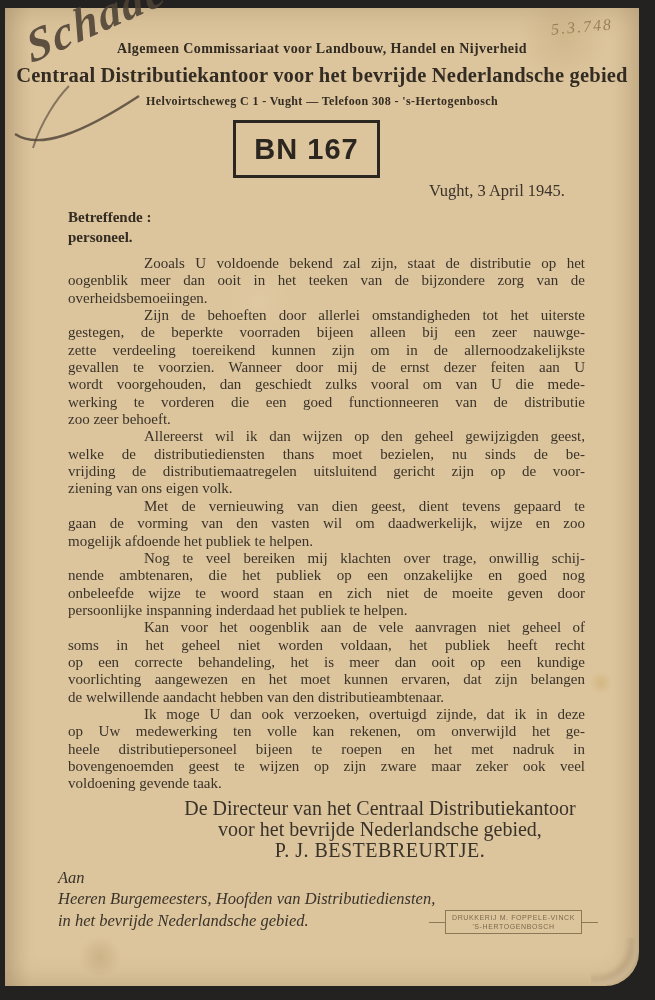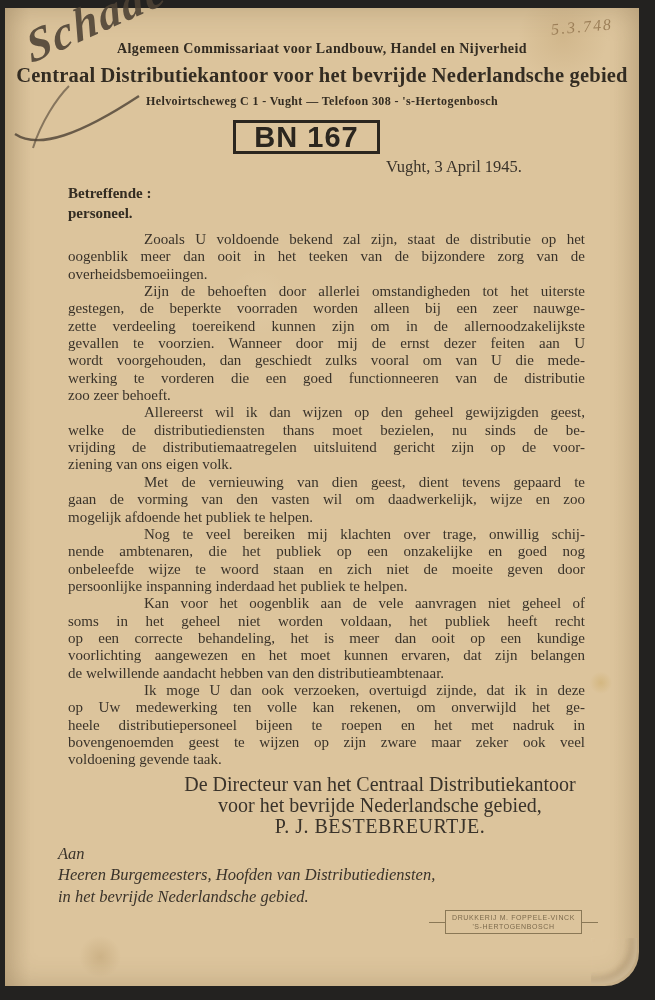--- a/index.html
+++ b/index.html
@@ -46,28 +46,28 @@
   }
 
   
   .header { margin-top:33px; text-align:center; font-weight:bold; color:#332c22; }
   .h-line1 { font-size:14px; line-height:16px; letter-spacing:.4px; }
   .h-line2 { font-size:20.5px; line-height:24px; margin-top:6px; letter-spacing:.2px; }
   .h-line3 { font-size:12px; line-height:16px; margin-top:6px; letter-spacing:.4px; }
 
   .bn-box {
     box-sizing:border-box;
-    margin:11px 0 0 228px; width:147px; height:34px;
+    margin:11px 0 0 228px; width:147px; height:58px;
     border:3px solid #2b261f;
     display:flex; align-items:center; justify-content:center;
     font-family:"Liberation Sans", sans-serif;
     font-weight:bold; font-size:29px; letter-spacing:1px; color:#2b261f;
   }
 
-  .dateline { margin-top:4px; text-align:right; padding-right:117px; font-size:16.5px; line-height:18px; }
+  .dateline { margin-top:4px; text-align:right; padding-right:74px; font-size:16.5px; line-height:18px; }
 
   .subject { margin-left:63px; margin-top:7px; font-weight:bold; font-size:15px; line-height:20px; color:#332c22; }
 
   
   .body-block { margin-left:63px; margin-top:8px; width:517px; font-size:15px; line-height:17.35px; }
   .line { text-align:justify; text-align-last:justify; white-space:normal; }
   .line.first { text-indent:76px; }
   .line.last { text-align-last:left; }
 
   .signature { margin-left:165px; margin-top:5px; width:420px; text-align:center; font-size:20px; line-height:21px; }
@@ -116,21 +116,21 @@
     </div>
 
     <div class="body-block">
         <div>
           <div class="line first">Zooals U voldoende bekend zal zijn, staat de distributie op het</div>
           <div class="line">oogenblik meer dan ooit in het teeken van de bijzondere zorg van de</div>
           <div class="line last">overheidsbemoeiingen.</div>
         </div>
         <div>
           <div class="line first">Zijn de behoeften door allerlei omstandigheden tot het uiterste</div>
-          <div class="line">gestegen, de beperkte voorraden worden alleen bij een zeer nauwge-</div>
+          <div class="line">gestegen, de beperkte voorraden bijeen alleen bij een zeer nauwge-</div>
           <div class="line">zette verdeeling toereikend kunnen zijn om in de allernoodzakelijkste</div>
           <div class="line">gevallen te voorzien. Wanneer door mij de ernst dezer feiten aan U</div>
           <div class="line">wordt voorgehouden, dan geschiedt zulks vooral om van U die mede-</div>
           <div class="line">werking te vorderen die een goed functionneeren van de distributie</div>
           <div class="line last">zoo zeer behoeft.</div>
         </div>
         <div>
           <div class="line first">Allereerst wil ik dan wijzen op den geheel gewijzigden geest,</div>
           <div class="line">welke de distributiediensten thans moet bezielen, nu sinds de be-</div>
           <div class="line">vrijding de distributiemaatregelen uitsluitend gericht zijn op de voor-</div>

